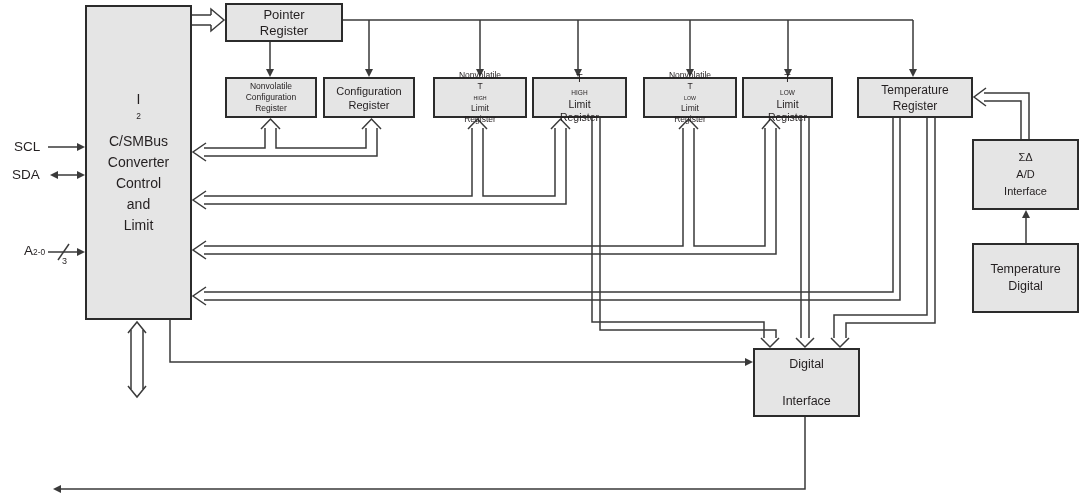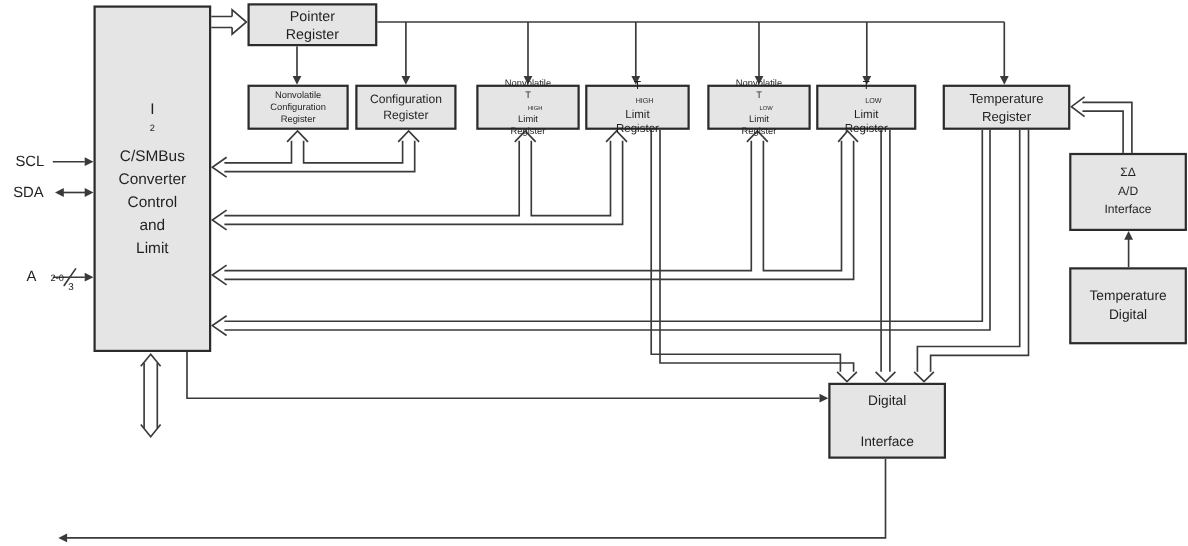--- a/index.html
+++ b/index.html
@@ -9,21 +9,21 @@
   }
   .wires{position:absolute;left:0;top:0;width:1080px;height:496px;}
   .box{
     position:absolute;box-sizing:border-box;border:2px solid #2b2b2b;background:#e5e5e5;
     display:flex;flex-direction:column;justify-content:center;align-items:center;
     text-align:center;
   }
   .box span{display:block;white-space:nowrap;}
   .lbl{position:absolute;white-space:nowrap;}
   sup.sm{font-size:60%;vertical-align:super;line-height:0;}
-  span.sub{font-size:62%;vertical-align:-22%;line-height:0;display:inline !important;margin-left:13px;}
+  span.sub{font-size:62%;vertical-align:-22%;line-height:0;display:inline !important;}
   
   #i2c{left:85px;top:5px;width:107px;height:315px;font-size:14px;line-height:21px;}
   #pointer{left:225px;top:3px;width:118px;height:39px;font-size:13px;line-height:16px;}
   #nvcfg{left:225px;top:77px;width:92px;height:41px;font-size:8.5px;line-height:11px;}
   #cfg{left:323px;top:77px;width:92px;height:41px;font-size:11px;line-height:14px;}
   #nvthigh{left:433px;top:77px;width:94px;height:41px;font-size:8.5px;line-height:11px;}
   #thigh{left:532px;top:77px;width:95px;height:41px;font-size:10.5px;line-height:13px;}
   #nvtlow{left:643px;top:77px;width:94px;height:41px;font-size:8.5px;line-height:11px;}
   #tlow{left:742px;top:77px;width:91px;height:41px;font-size:10.5px;line-height:13px;}
   #tempreg{left:857px;top:77px;width:116px;height:41px;font-size:12px;line-height:16px;}

